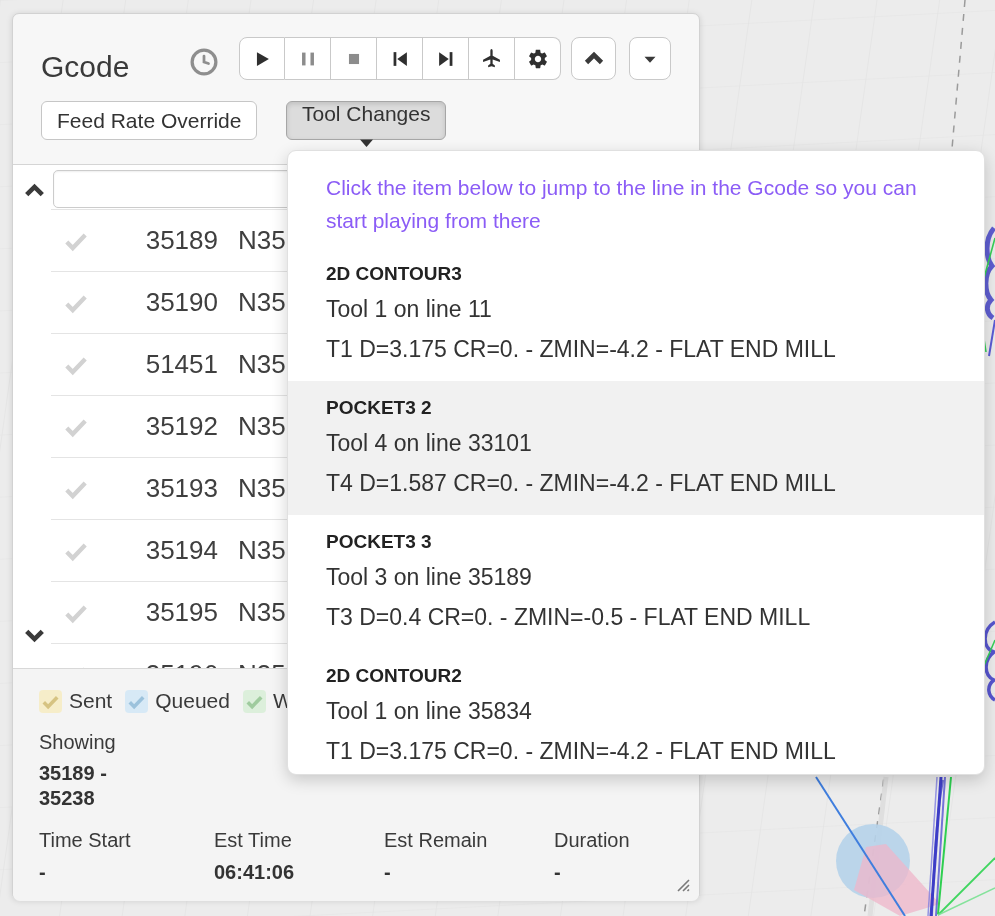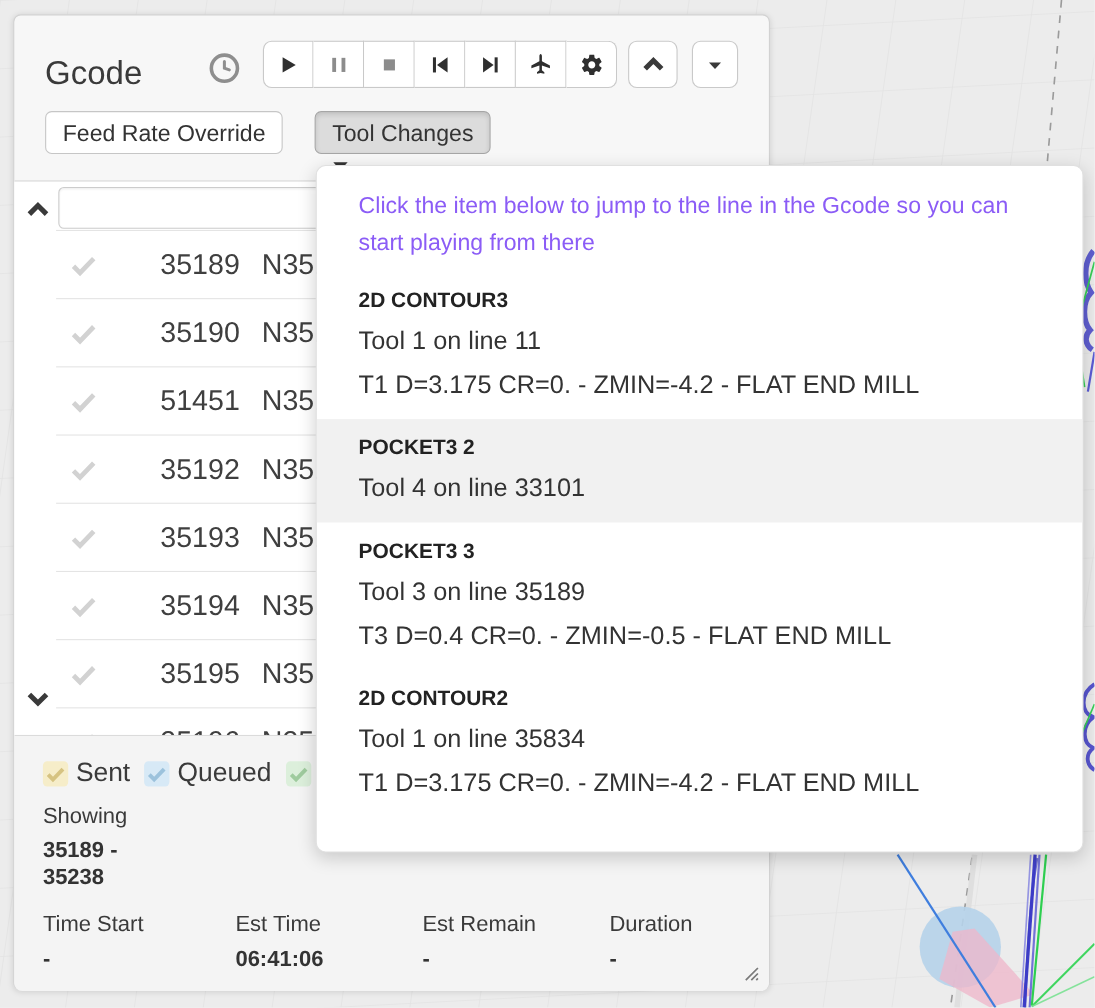--- a/index.html
+++ b/index.html
@@ -29,22 +29,22 @@
   .tb-btn:first-child{border-left:1px solid #c9c9c9;border-radius:8px 0 0 8px;}
   .tb-btn:last-child{border-radius:0 8px 8px 0;}
   .sq-btn{
     position:absolute;top:23px;height:43px;background:#fff;border:1px solid #c9c9c9;border-radius:8px;
     display:flex;align-items:center;justify-content:center;box-sizing:border-box;cursor:pointer;
   }
   .btn-up{left:558px;width:45px;}
   .btn-caret{left:616px;width:42px;}
 
   .pill-btn{
-    position:absolute;top:87px;height:39px;display:flex;align-items:flex-start;
-    padding:8px 15px;font-size:21px;color:#333;background:#fff;border:1px solid #c6c6c6;
+    position:absolute;top:87px;height:39px;display:flex;align-items:center;
+    padding:0 15px;font-size:21px;color:#333;background:#fff;border:1px solid #c6c6c6;
     border-radius:6px;box-sizing:border-box;cursor:pointer;white-space:nowrap;
   }
   .btn-feed{left:28px;}
   .btn-toolchanges{
     left:273px;background:#dcdcdc;border-color:#a6a6a6;gap:10px;
     box-shadow:inset 0 2px 5px rgba(0,0,0,.13);
     flex-direction:column;
   }
 
   
@@ -66,21 +66,21 @@
   }
   .g-row .chk{margin-left:12px;width:26px;height:26px;flex:0 0 26px;}
   .g-row .num{width:105px;text-align:right;margin-left:24px;}
   .g-row .code{margin-left:20px;white-space:nowrap;}
 
   
   .footer{
     position:absolute;left:0;top:654px;width:100%;height:232px;background:#f4f4f4;
     border-top:1px solid #d8d8d8;border-radius:0 0 7px 7px;
   }
-  .legend{position:absolute;left:26px;top:20px;display:flex;gap:13px;align-items:center;font-size:24px;color:#3a3a3a;white-space:nowrap;}
+  .legend{position:absolute;left:26px;top:20px;display:flex;gap:13px;align-items:center;font-size:21px;color:#3a3a3a;white-space:nowrap;}
   .legend-item{display:flex;align-items:center;gap:7px;}
   .legend-chip{width:23px;height:23px;border-radius:4px;display:flex;align-items:center;justify-content:center;}
   .chip-sent{background:#f6edc9;}
   .chip-queued{background:#d7e9f6;}
   .chip-written{background:#dcefdb;}
 
   .stats{position:absolute;left:26px;top:62px;display:flex;font-size:20px;}
   .stat-col{width:172px;}
   .stat-label{color:#3a3a3a;}
   .stat-value{font-weight:bold;margin-top:7px;color:#333;}
@@ -396,20 +396,21 @@
 
   <div class="dd-item">
     <div class="dd-name">2D CONTOUR3</div>
     <div class="dd-tool">Tool 1 on line 11</div>
     <div class="dd-desc">T1 D=3.175 CR=0. - ZMIN=-4.2 - FLAT END MILL</div>
   </div>
 
   <div class="dd-item highlight">
     <div class="dd-name">POCKET3 2</div>
     <div class="dd-tool">Tool 4 on line 33101</div>
+    <div class="dd-desc">T4 D=1.587 CR=0. - ZMIN=-4.2 - FLAT END MILL</div>
   </div>
 
   <div class="dd-item">
     <div class="dd-name">POCKET3 3</div>
     <div class="dd-tool">Tool 3 on line 35189</div>
     <div class="dd-desc">T3 D=0.4 CR=0. - ZMIN=-0.5 - FLAT END MILL</div>
   </div>
 
   <div class="dd-item">
     <div class="dd-name">2D CONTOUR2</div>

